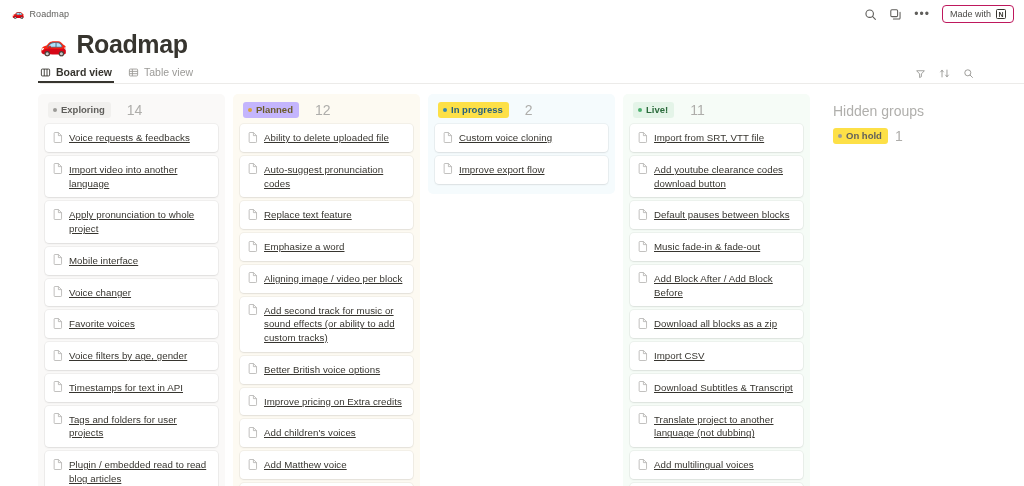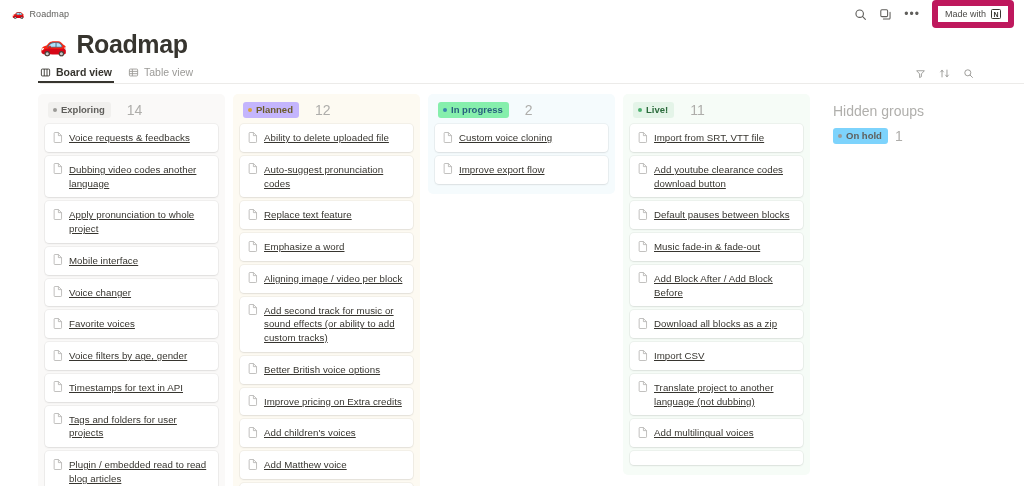--- a/index.html
+++ b/index.html
@@ -22,21 +22,21 @@
   .crumb-emoji { font-size: 10px; line-height: 1; }
   .crumb-label { font-size: 9px; color: #5f5e5b; letter-spacing: .1px; }
   .topbar-right {
     margin-left: auto;
     display: flex; align-items: center; gap: 12px;
   }
   .ticon { width: 13px; height: 13px; color: #5f5e5b; display: block; }
   .dots { font-size: 12px; color: #5f5e5b; letter-spacing: 1px; line-height: 1; }
   .made-with {
     display: flex; align-items: center; gap: 5px;
-    border: 6px solid #be185d; border-radius: 4px;
+    border: 1px solid #be185d; border-radius: 4px;
     padding: 3px 7px; font-size: 9px; color: #4b4a47;
     background: #fff;
   }
   .notion-mark {
     width: 10px; height: 10px; border: 1px solid #37352f; border-radius: 1.5px;
     display: flex; align-items: center; justify-content: center;
     font-size: 7px; font-weight: 700; line-height: 1; color: #37352f;
   }
 
   
@@ -199,21 +199,21 @@
           <div class="card-body">
             <div class="card-title">Voice requests &amp; feedbacks</div>
           </div>
         </div>
         <div class="card">
           <svg class="doc-icon" viewBox="0 0 12 14" fill="none" stroke="currentColor" stroke-width="1.05">
             <path d="M1.1 1.6A1 1 0 0 1 2.1.6h4.4l4 4v7.8a1 1 0 0 1-1 1H2.1a1 1 0 0 1-1-1z"></path>
             <path d="M6.5.6v4h4"></path>
           </svg>
           <div class="card-body">
-            <div class="card-title">Dubbing video codes another language</div>
+            <div class="card-title">Import video into another language</div>
           </div>
         </div>
         <div class="card">
           <svg class="doc-icon" viewBox="0 0 12 14" fill="none" stroke="currentColor" stroke-width="1.05">
             <path d="M1.1 1.6A1 1 0 0 1 2.1.6h4.4l4 4v7.8a1 1 0 0 1-1 1H2.1a1 1 0 0 1-1-1z"></path>
             <path d="M6.5.6v4h4"></path>
           </svg>
           <div class="card-body">
             <div class="card-title">Apply pronunciation to whole project</div>
           </div>
@@ -380,21 +380,21 @@
           </svg>
           <div class="card-body">
             <div class="card-title">Add Matthew voice</div>
           </div>
         </div>
         <div class="card"></div>
       </div>
     </div>
     <div class="column" style="background: rgb(245, 251, 253);">
       <div class="col-head">
-        <span class="chip" style="background:#86efac;color:#28607e">
+        <span class="chip" style="background:#fde047;color:#28607e">
           <span class="dot" style="background:#3a87ad"></span>
           <span>In progress</span>
         </span>
         <span class="col-count">2</span>
       </div>
       <div class="cards">
         <div class="card">
           <svg class="doc-icon" viewBox="0 0 12 14" fill="none" stroke="currentColor" stroke-width="1.05">
             <path d="M1.1 1.6A1 1 0 0 1 2.1.6h4.4l4 4v7.8a1 1 0 0 1-1 1H2.1a1 1 0 0 1-1-1z"></path>
             <path d="M6.5.6v4h4"></path>
@@ -485,38 +485,47 @@
           <div class="card-body">
             <div class="card-title">Import CSV</div>
           </div>
         </div>
         <div class="card">
           <svg class="doc-icon" viewBox="0 0 12 14" fill="none" stroke="currentColor" stroke-width="1.05">
             <path d="M1.1 1.6A1 1 0 0 1 2.1.6h4.4l4 4v7.8a1 1 0 0 1-1 1H2.1a1 1 0 0 1-1-1z"></path>
             <path d="M6.5.6v4h4"></path>
           </svg>
           <div class="card-body">
+            <div class="card-title">Download Subtitles &amp; Transcript</div>
+          </div>
+        </div>
+        <div class="card">
+          <svg class="doc-icon" viewBox="0 0 12 14" fill="none" stroke="currentColor" stroke-width="1.05">
+            <path d="M1.1 1.6A1 1 0 0 1 2.1.6h4.4l4 4v7.8a1 1 0 0 1-1 1H2.1a1 1 0 0 1-1-1z"></path>
+            <path d="M6.5.6v4h4"></path>
+          </svg>
+          <div class="card-body">
             <div class="card-title">Translate project to another language (not dubbing)</div>
           </div>
         </div>
         <div class="card">
           <svg class="doc-icon" viewBox="0 0 12 14" fill="none" stroke="currentColor" stroke-width="1.05">
             <path d="M1.1 1.6A1 1 0 0 1 2.1.6h4.4l4 4v7.8a1 1 0 0 1-1 1H2.1a1 1 0 0 1-1-1z"></path>
             <path d="M6.5.6v4h4"></path>
           </svg>
           <div class="card-body">
             <div class="card-title">Add multilingual voices</div>
           </div>
         </div>
         <div class="card"></div>
       </div>
     </div>
     <div class="hidden-groups">
       <div class="hg-title">Hidden groups</div>
       <div class="hg-row">
-        <span class="chip" style="background:#7dd3fc;color:#5f5e5b">
+        <span class="chip" style="background:#fde047;color:#5f5e5b">
           <span class="dot" style="background:#9b9a97"></span>
           <span>On hold</span>
         </span>
         <span class="col-count">1</span>
       </div>
     </div>
   </div>
 
 </body></html>

